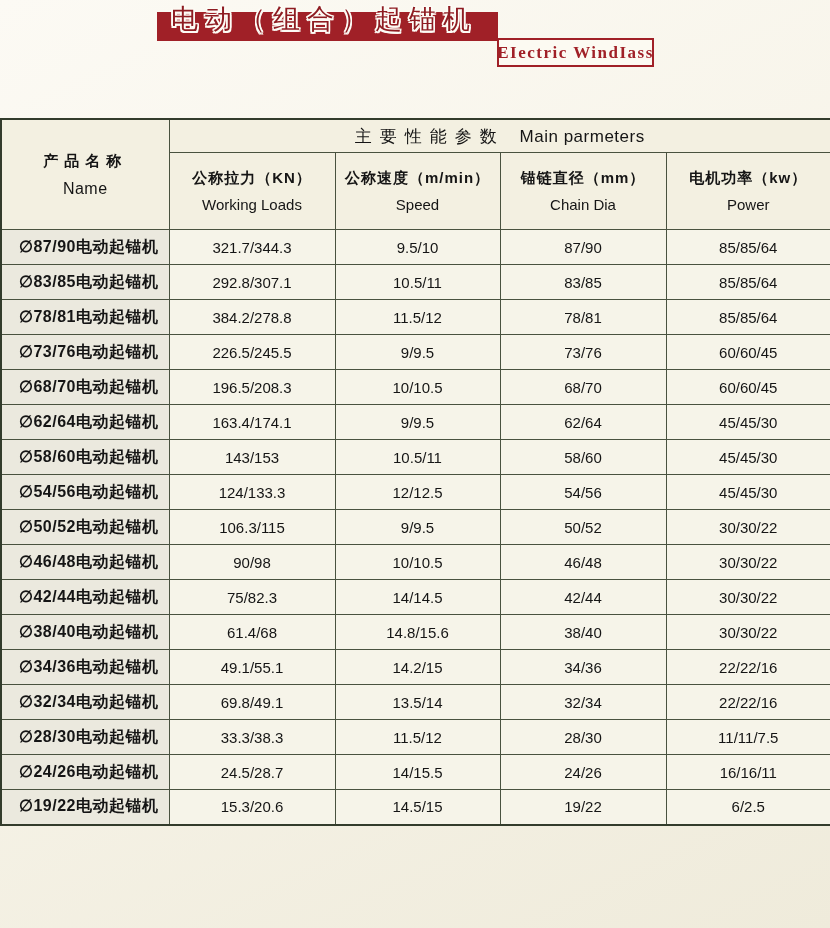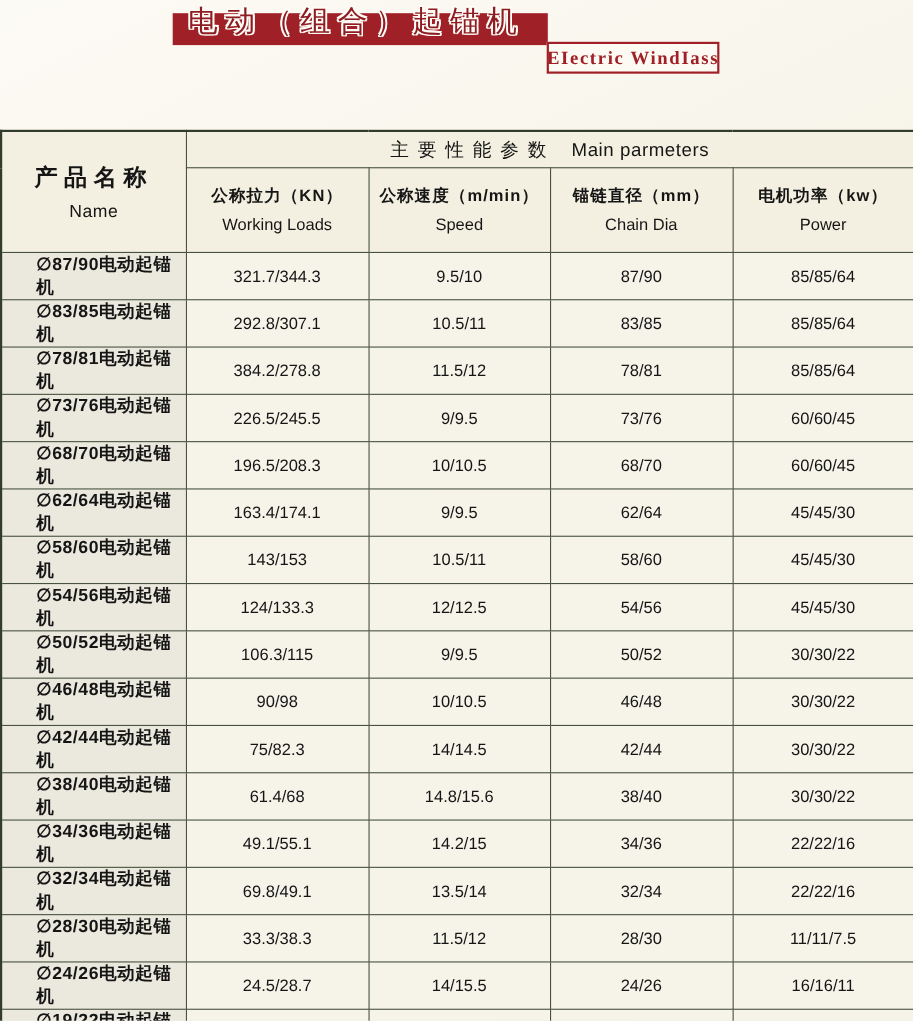--- a/index.html
+++ b/index.html
@@ -61,36 +61,36 @@
   }
   thead th { background: #f3f0e1; font-weight: normal; }
   .main-h {
     height: 32px;
     font-size: 17px;
     vertical-align: middle;
   }
   .main-h .cn-spaced { font-weight: normal; letter-spacing: 8px; }
   .main-h .main-en { margin-left: 10px; letter-spacing: 0.5px; }
   .name-h { vertical-align: middle; text-align: center; }
-  .name-h .cn { font-size: 21px; font-weight: bold; letter-spacing: 6px; margin-bottom: 9px; }
+  .name-h .cn { font-size: 15px; font-weight: bold; letter-spacing: 6px; margin-bottom: 9px; }
   .name-h .en { font-size: 16px; letter-spacing: 0.5px; }
   .sub-h { height: 76px; vertical-align: middle; text-align: center; border-bottom: 2px solid #333c2c; }
   .sub-h .cn { font-size: 15px; font-weight: bold; letter-spacing: 1px; margin-bottom: 8px; }
   .sub-h .en { font-size: 15px; }
 
   tbody tr { height: 35px; }
   tbody td {
     text-align: center;
     font-size: 15px;
     background: #f6f4e9;
     vertical-align: middle;
   }
   tbody td.name-cell {
     text-align: left;
-    padding-left: 31px;
+    padding-left: 17px;
     font-size: 16px;
     font-weight: bold;
     letter-spacing: 0.5px;
     background: #ebe9de;
   }
   tbody tr { border-top: 1px solid #40513f; }
 </style>
 </head>
 <body>
 

